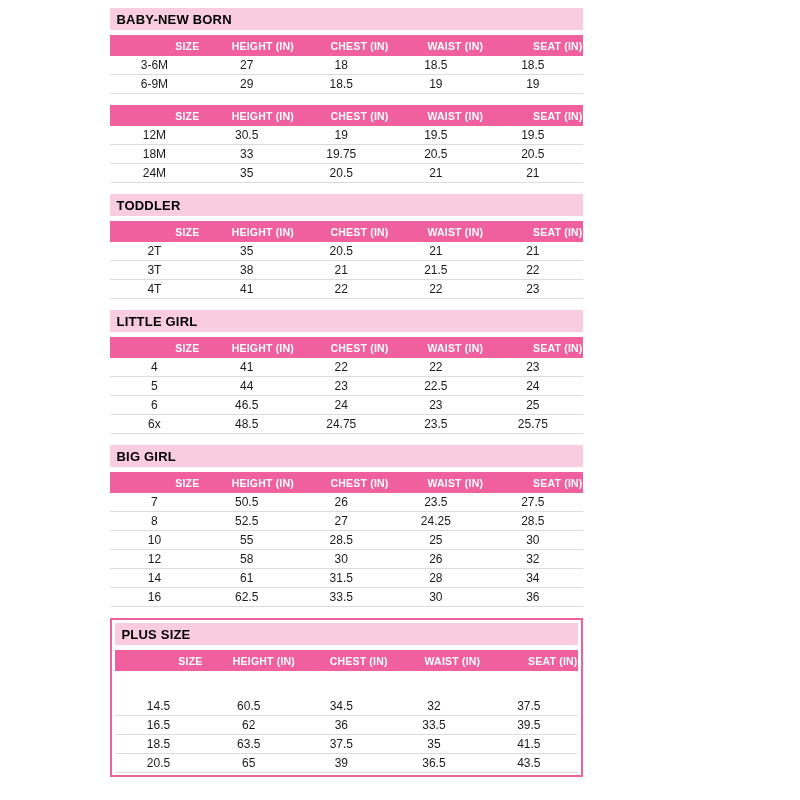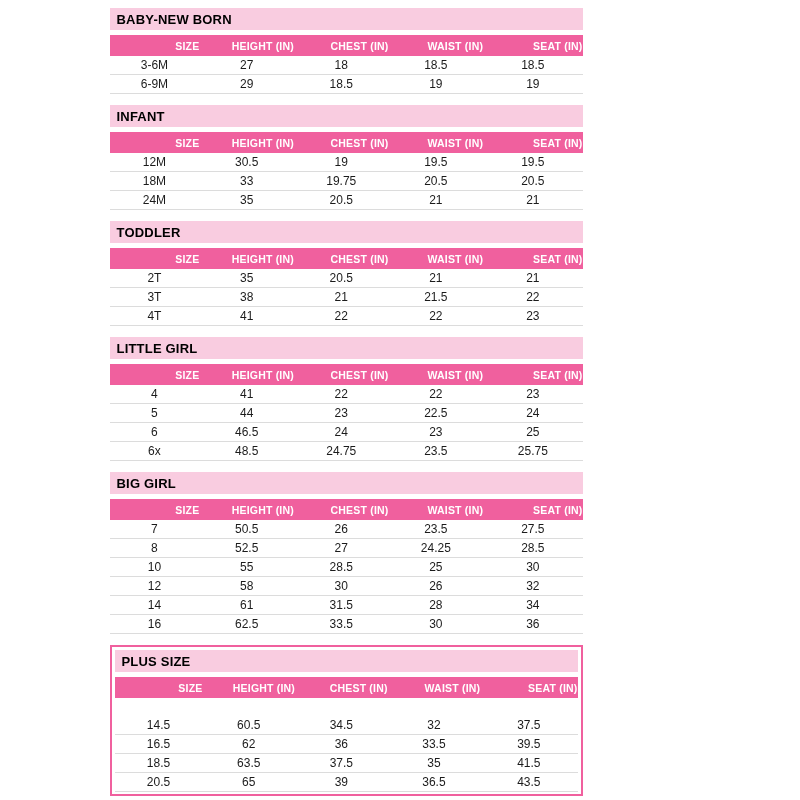--- a/index.html
+++ b/index.html
@@ -58,21 +58,21 @@
     padding: 1px 0;
     border-bottom: 1px solid var(--row-line, #dcdcdc);
     background: #ffffff;
   }
 
   
   .section.bordered {
     border: 2px solid var(--plus-border, #f0609e);
     padding: 3px 3px 2px 3px;
   }
-  .section.bordered tbody tr:first-child td { padding-top: 19px; }
+  .section.bordered tbody tr:first-child td { padding-top: 27px; }
 </style>
 </head>
 <body>
 
 <div class="page">
   <div class="content" id="sections-root">
   <section class="section">
     <div class="section-title">BABY-NEW BORN</div>
     <table class="size-table">
       <colgroup>
@@ -104,21 +104,20 @@
               <td>29</td>
               <td>18.5</td>
               <td>19</td>
               <td>19</td>
             </tr>
           </tbody>
     </table>
   </section>
 
   <section class="section">
-    <div class="section-title">INFANT</div>
     <table class="size-table">
       <colgroup>
         <col class="c0">
             <col class="c1">
             <col class="c2">
             <col class="c3">
             <col class="c4">
       </colgroup>
       <thead>
         <tr>

